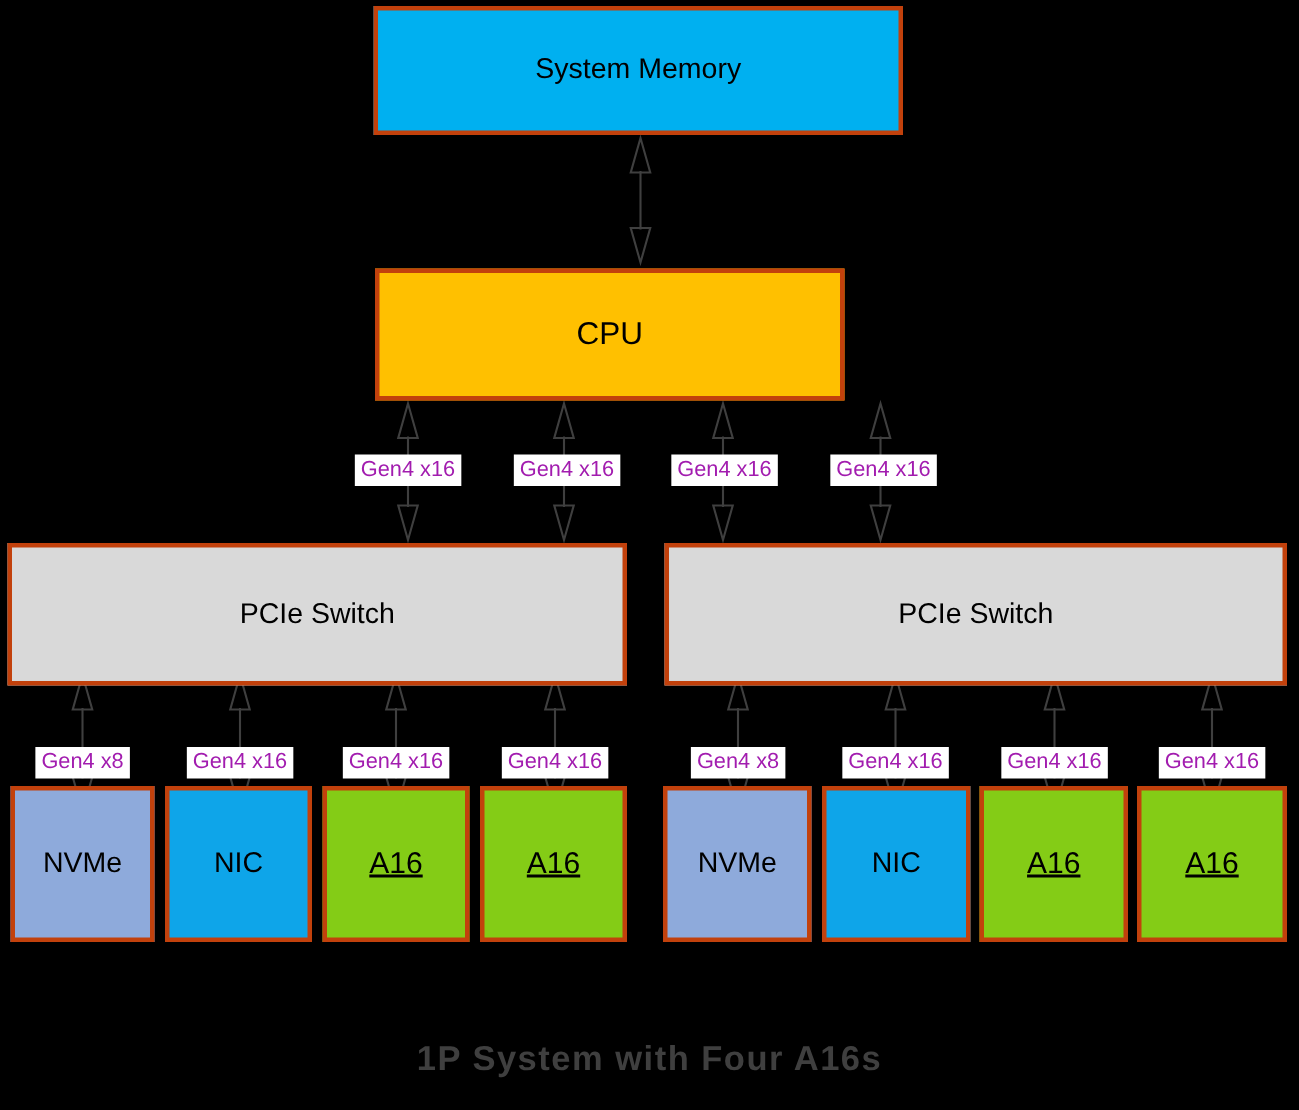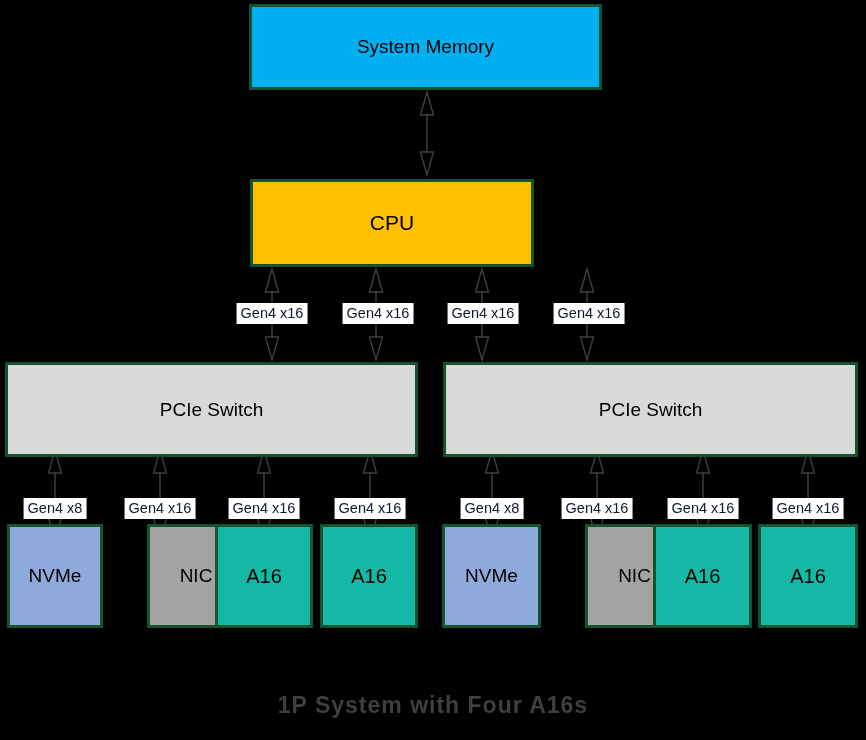--- a/index.html
+++ b/index.html
@@ -17,50 +17,50 @@
   }
   .overlay {
     position: absolute;
     left: 0;
     top: 0;
     pointer-events: none;
   }
   .box {
     position: absolute;
     box-sizing: border-box;
-    border: 3px solid #14532d;
+    border: 3px solid #c2410c;
     display: flex;
     align-items: center;
     justify-content: center;
     color: #000000;
     font-size: 19px;
     text-align: center;
   }
   .memory  { left: 249px; top: 4px;   width: 353px; height: 86px; background: #00b0f0; }
-  .cpu     { left: 250px; top: 179px; width: 284px; height: 88px; background: #ffc000; font-size: 21px; }
+  .cpu     { left: 250px; top: 179px; width: 313px; height: 88px; background: #ffc000; font-size: 21px; }
   .switch  { top: 362px; height: 95px; background: #d9d9d9; }
   .switch-left  { left: 5px;   width: 413px; }
   .switch-right { left: 443px; width: 415px; }
   .device  { top: 524px; height: 104px; }
   .nvme { background: #8eaadb; }
-  .nic  { background: #a3a3a3; margin-left: 37px; }
-  .gpu  { background: #14b8a6; font-size: 20px; }
+  .nic  { background: #0ea5e9; }
+  .gpu  { background: #84cc16; font-size: 20px; text-decoration: underline; }
   .dev1 { left: 7px;   width: 96px; }
   .dev2 { left: 110px; width: 98px; }
   .dev3 { left: 215px; width: 98px; }
   .dev4 { left: 320px; width: 98px; }
   .dev5 { left: 442px; width: 99px; }
   .dev6 { left: 548px; width: 99px; }
   .dev7 { left: 653px; width: 99px; }
   .dev8 { left: 758px; width: 100px; }
   .link-label {
     position: absolute;
     transform: translateX(-50%);
     background: #ffffff;
-    color: #0f172a;
+    color: #a21caf;
     font-size: 14.5px;
     line-height: 19px;
     padding: 1px 4px;
     white-space: nowrap;
     z-index: 3;
   }
   .row1 { top: 303px; }
   .row2 { top: 486px; margin-top: 12px; }
   .caption {
     position: absolute;

